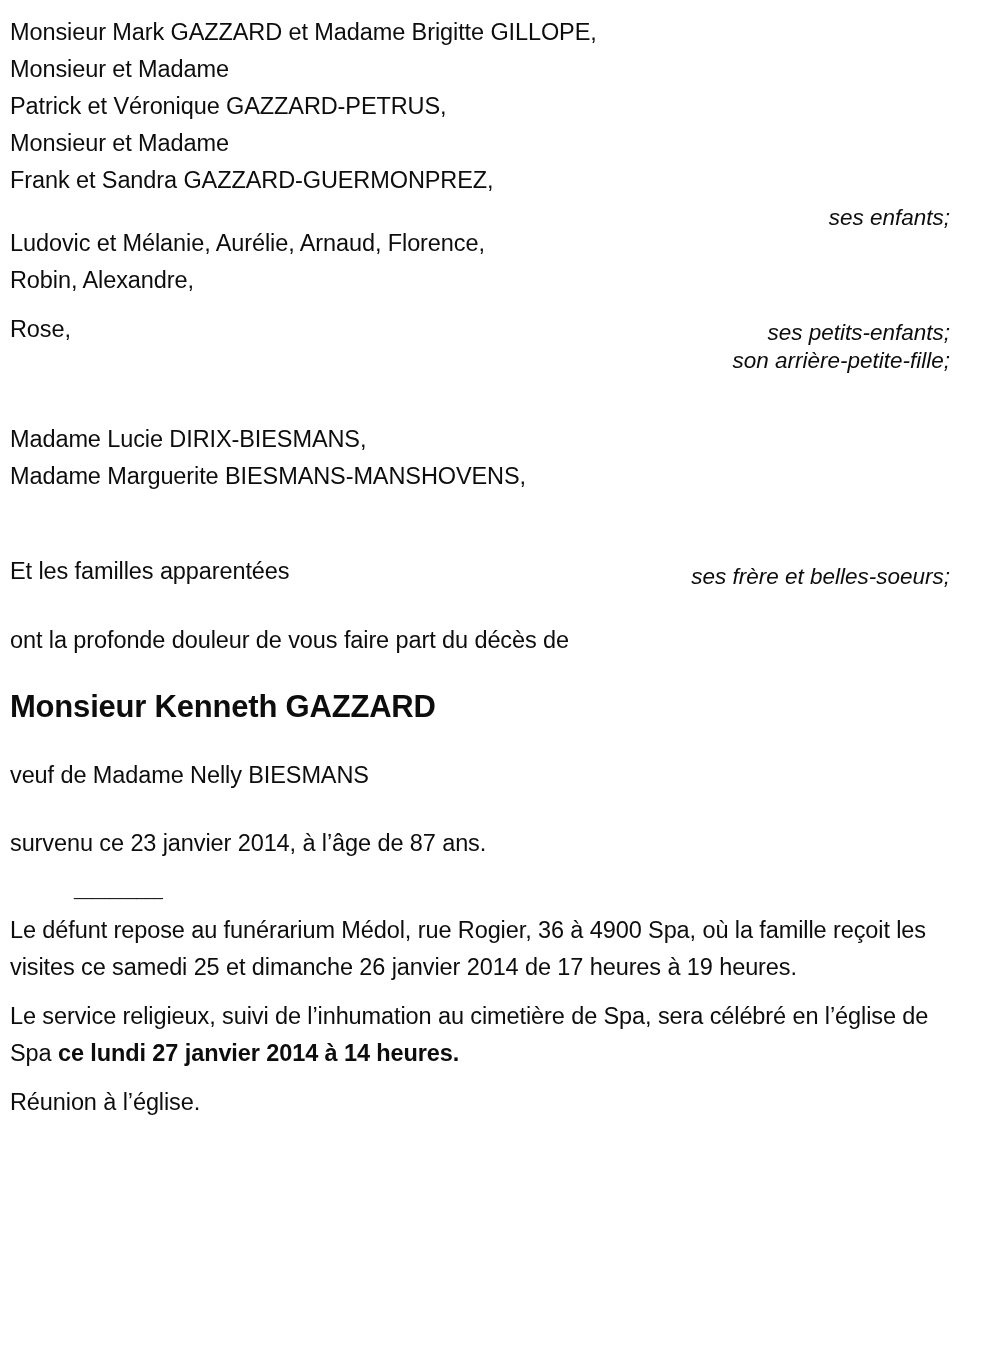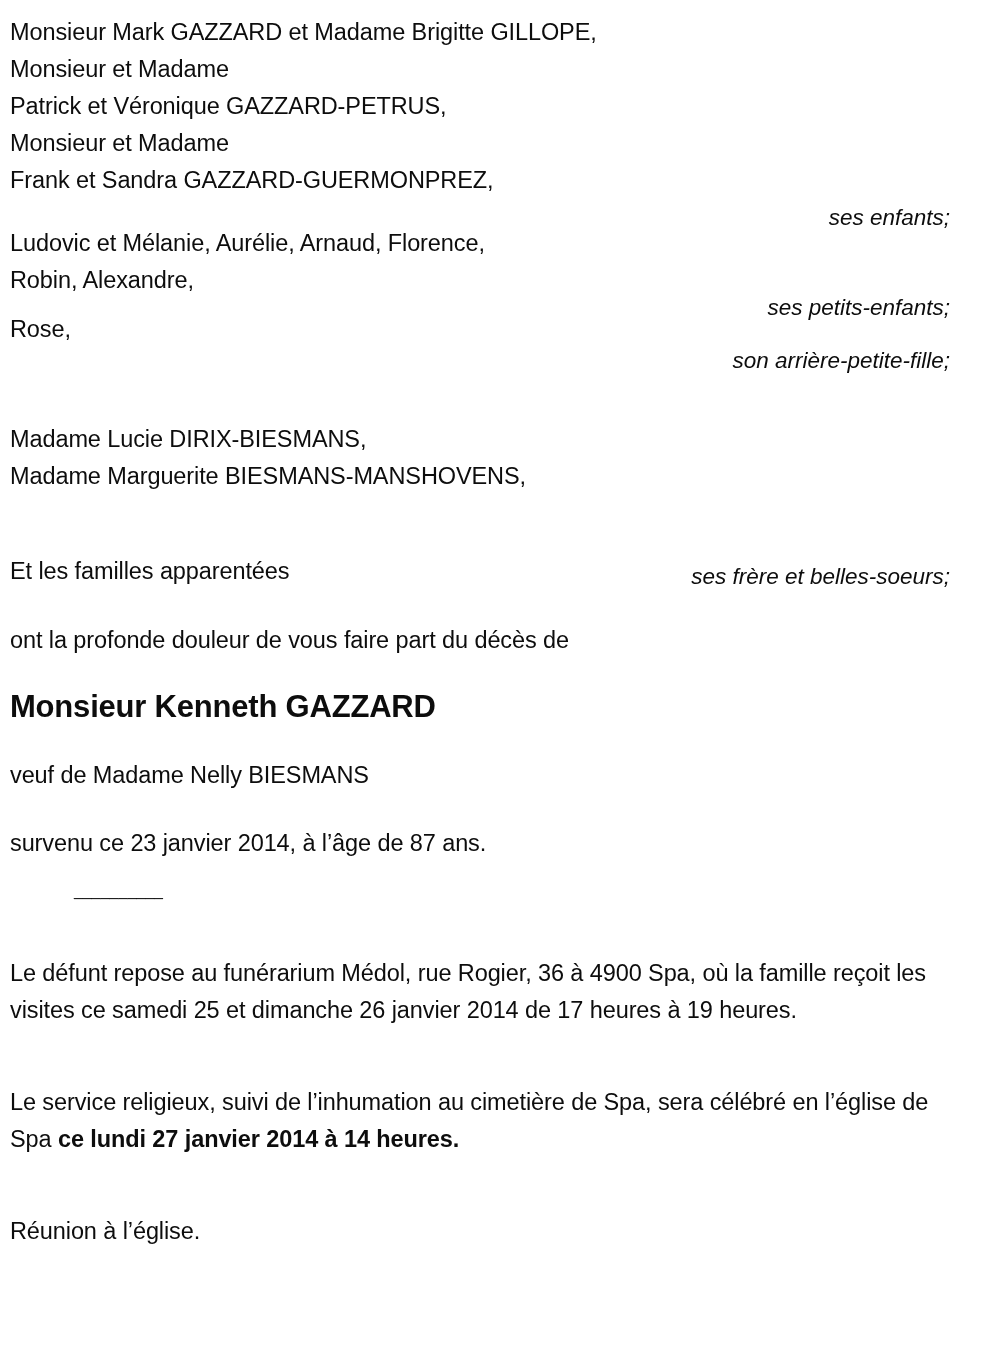--- a/index.html
+++ b/index.html
@@ -57,21 +57,20 @@
     letter-spacing: -0.2px;
     white-space: pre;
   }
 
   .para {
     font-size: 23.5px;
     line-height: 37px;
     padding-left: 10px;
     padding-right: 12px;
     letter-spacing: -0.1px;
-    margin-top: 43px;
   }
   .para b { font-weight: bold; text-align: right; }
 
   .rule {
     padding-left: 26px;
     font-size: 16px;
     line-height: 26px;
     letter-spacing: 0px;
     white-space: pre;
     margin-left: 48px;
@@ -91,21 +90,21 @@
     <div class="line">Monsieur et Madame</div>
     <div class="line">Frank et Sandra GAZZARD-GUERMONPREZ,</div>
     <div class="caption" style="top:185px;">ses enfants;</div>
   </div>
 
   <div class="spacer-md"></div>
 
   <div class="group">
     <div class="line">Ludovic et Mélanie, Aurélie, Arnaud, Florence,</div>
     <div class="line">Robin, Alexandre,</div>
-    <div class="caption" style="top:64px;">ses petits-enfants;</div>
+    <div class="caption" style="top:89px;">ses petits-enfants;</div>
   </div>
 
   <div class="spacer-sm"></div>
 
   <div class="group">
     <div class="line">Rose,</div>
     <div class="caption" style="top:31px;">son arrière-petite-fille;</div>
   </div>
 
   <div style="height:73px"></div>

